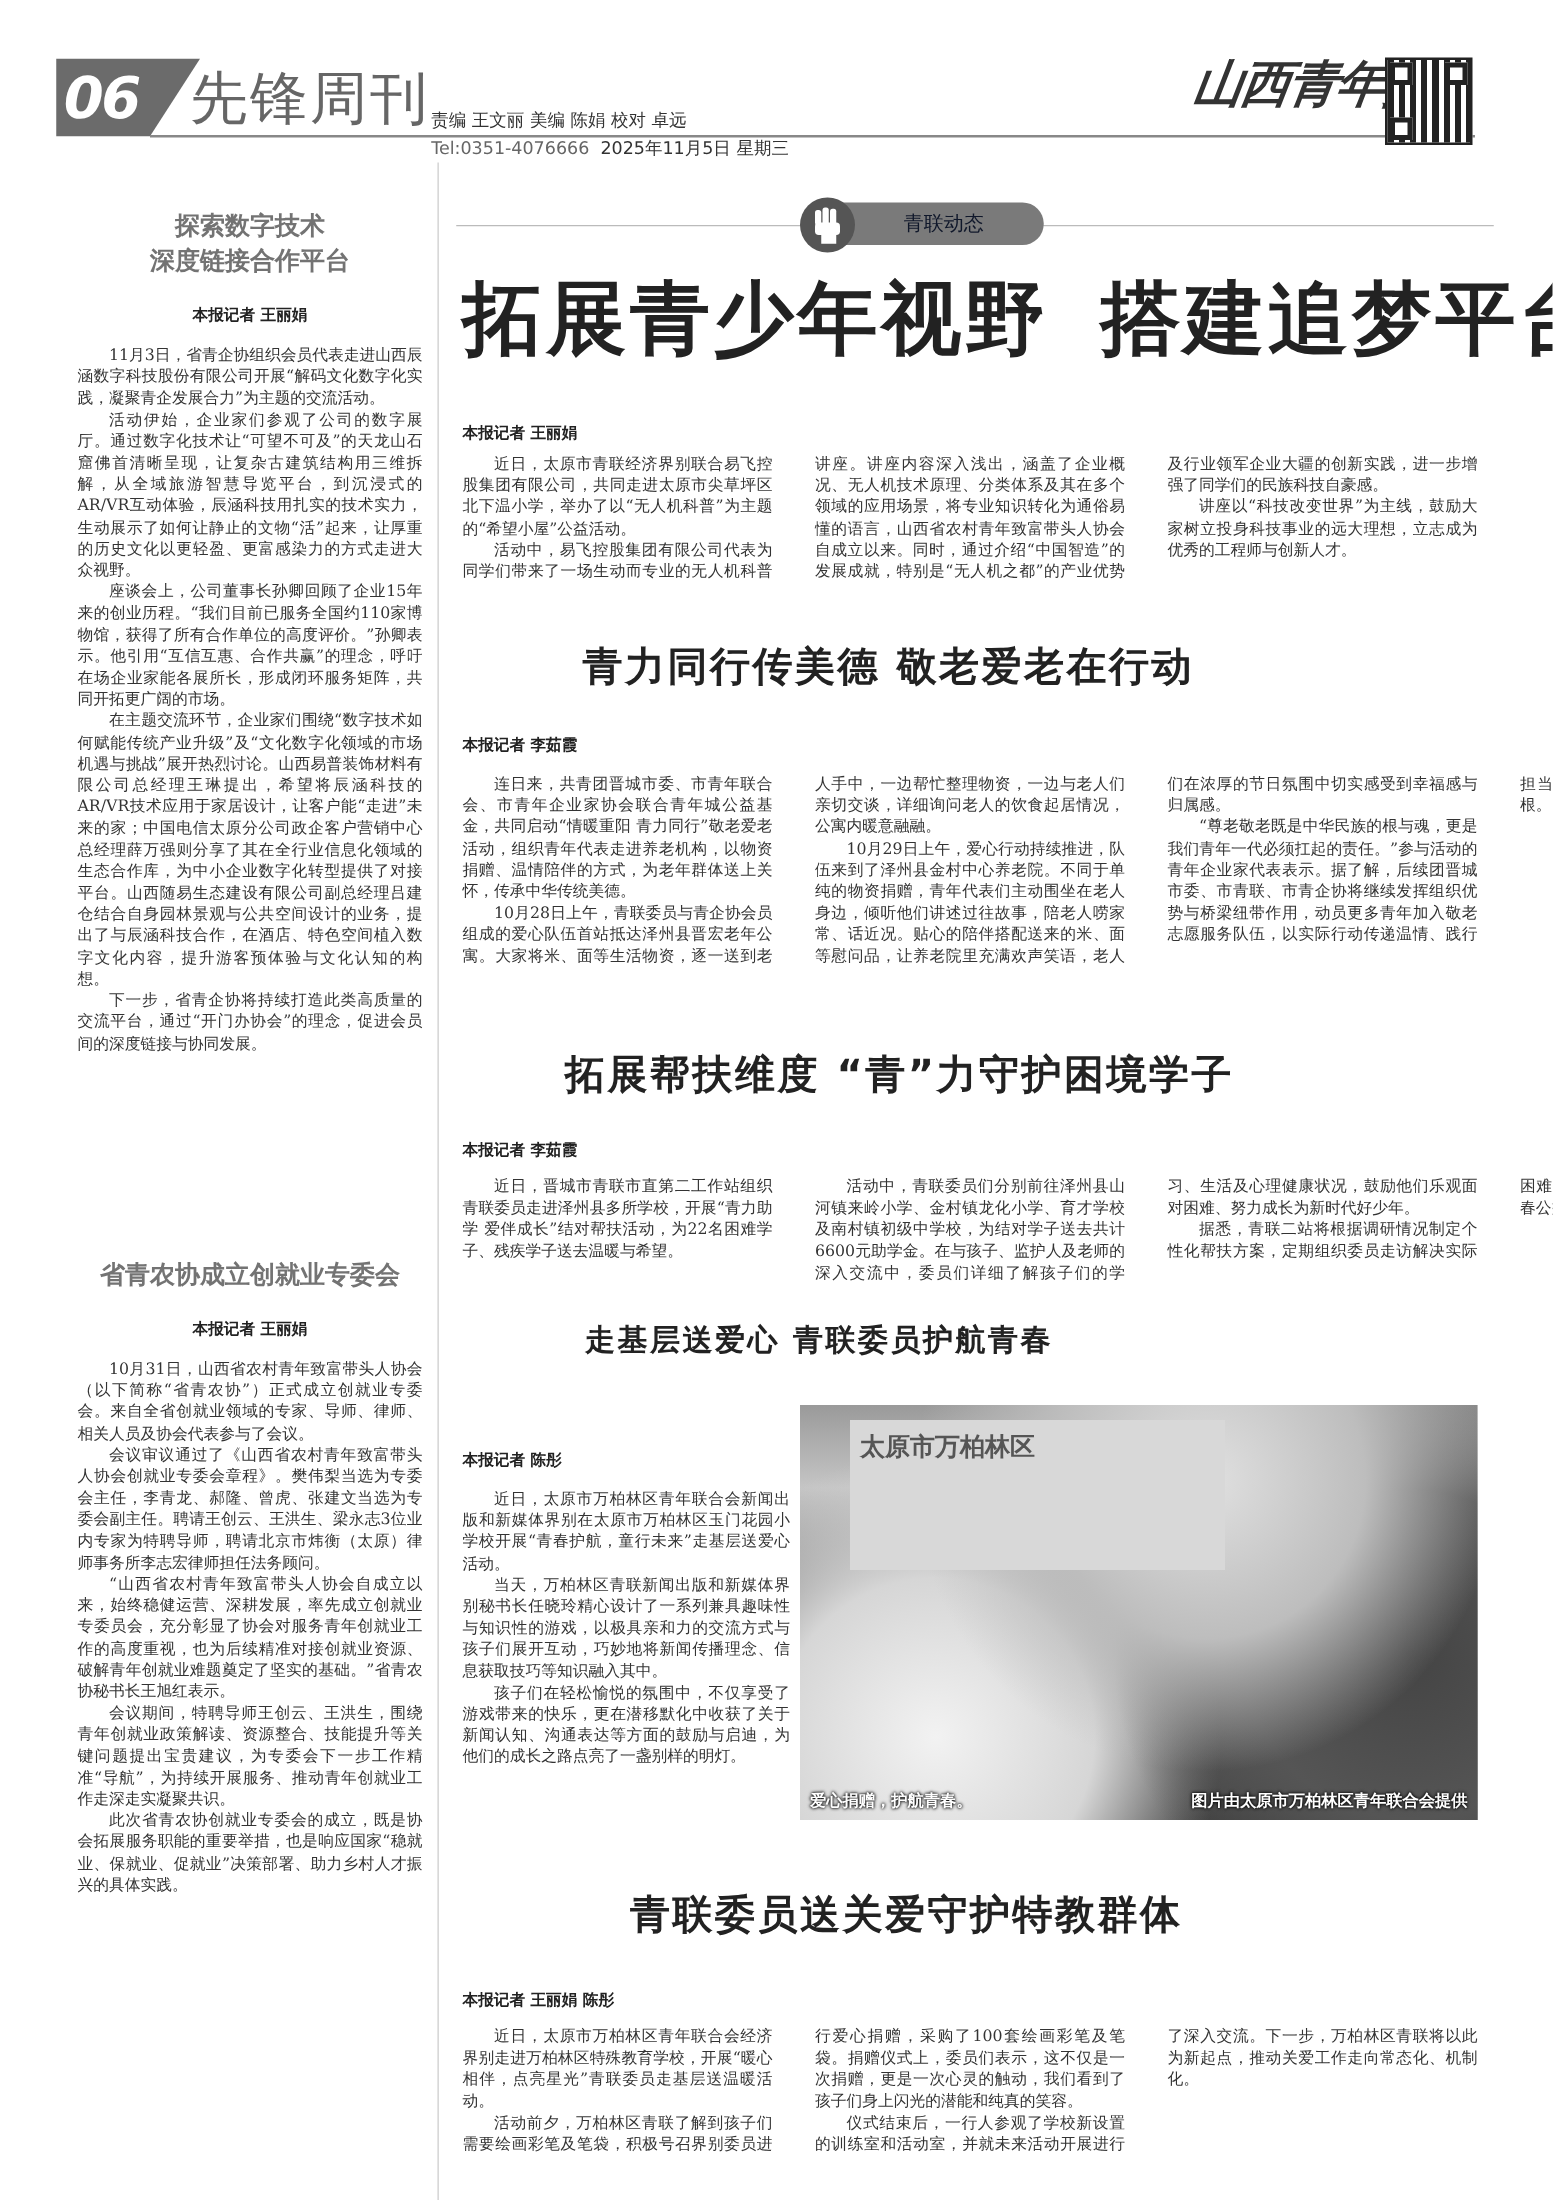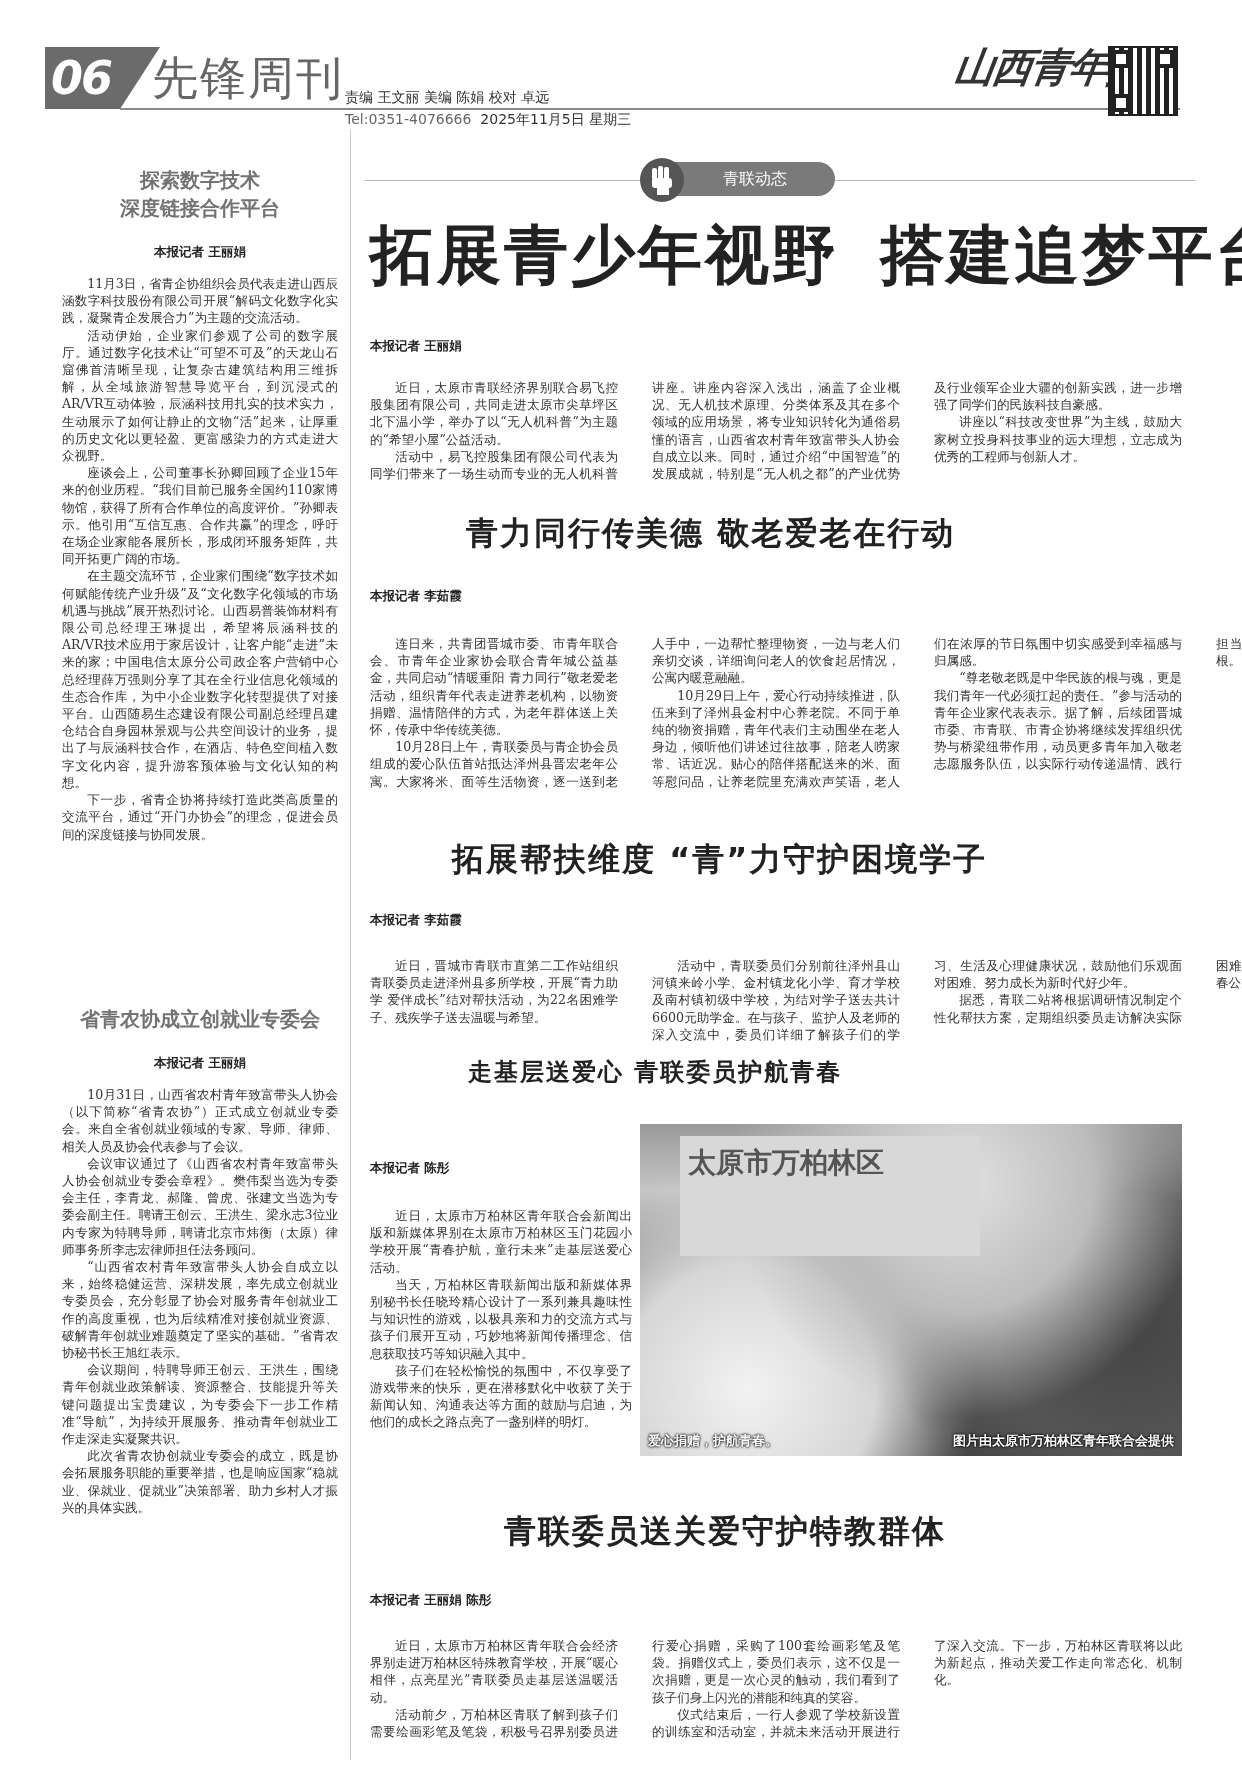--- a/index.html
+++ b/index.html
@@ -19,41 +19,41 @@
         font-family:"DejaVu Serif",serif;letter-spacing:-2px;transform:skewX(-8deg);}
   .qr{left:1108px;top:46px;width:70px;height:70px;background:
       repeating-linear-gradient(90deg,#222 0 5px,#fff 5px 9px),#fff;
       background-blend-mode:normal;border:2px solid #222;box-sizing:border-box;}
   .qr::before,.qr::after{content:"";position:absolute;width:18px;height:18px;border:4px solid #222;background:#fff;box-sizing:border-box;}
   .qr::before{left:2px;top:2px;}
   .qr::after{right:2px;top:2px;}
   .qr-inner{position:absolute;left:2px;bottom:2px;width:18px;height:18px;border:4px solid #222;background:#fff;box-sizing:border-box;}
   .col-divider{left:350px;top:130px;width:1px;height:1630px;background:#ccc;}
   
-  .section-tag{left:640px;top:162px;width:180px;height:34px;background:#7a7a7a;color:#ffffff;
+  .section-tag{left:640px;top:162px;width:180px;height:34px;background:#7a7a7a;color:#0f172a;
                border-radius:17px;font-family:"DejaVu Sans",sans-serif;font-size:16px;text-align:center;line-height:34px;}
   .fist{left:640px;top:158px;width:44px;height:44px;border-radius:50%;background:#555;}
   .fist svg{position:absolute;left:8px;top:6px;}
   .section-line{left:365px;top:180px;width:830px;height:1px;background:#bbb;}
   
   .headline{font-family:"DejaVu Sans","Liberation Sans",sans-serif;font-weight:bold;color:#222;white-space:nowrap;}
   .side-title{font-family:"DejaVu Sans",sans-serif;font-weight:bold;font-size:20px;text-align:center;line-height:28px;color:#737373;}
   .byline{font-family:"DejaVu Sans",sans-serif;font-weight:bold;font-size:12.5px;color:#222;text-align:center;}
-  .body-text{font-size:12.6px;line-height:17.2px;color:#333;text-align:justify;margin-top:17px;}
+  .body-text{font-size:12.6px;line-height:17.2px;color:#333;text-align:justify;}
   .body-text p{margin:0;text-indent:2em;}
   .col3{column-count:3;column-gap:34px;}
   
   .photo{left:640px;top:1124px;width:542px;height:332px;background:
         radial-gradient(circle at 60% 18%,#e0e0e0 0,#bdbdbd 30%,transparent 55%),
         radial-gradient(circle at 90% 60%,#444 0,#555 25%,transparent 45%),
         radial-gradient(circle at 20% 80%,#f2f2f2 0,#d6d6d6 25%,transparent 45%),
         linear-gradient(180deg,#9a9a9a 0%,#c5c5c5 20%,#7a7a7a 45%,#5a5a5a 70%,#3e3e3e 100%);
         overflow:hidden;}
   .photo-banner{position:absolute;left:40px;top:12px;width:300px;height:120px;background:#d8d8d8;
-        font-family:"DejaVu Sans",sans-serif;font-weight:bold;color:#555;font-size:28px;padding:8px;box-sizing:border-box;}
+        font-family:"DejaVu Sans",sans-serif;font-weight:bold;color:#555;font-size:20px;padding:8px;box-sizing:border-box;}
   .caption{position:absolute;bottom:6px;font-family:"DejaVu Sans",sans-serif;font-size:13px;color:#fff;
            text-shadow:0 0 2px #000,0 0 3px #000;font-weight:bold;}
 </style>
 </head>
 <body>
 
 <div class="abs page-num">06</div>
 <div class="abs page-tri"></div>
 <div class="abs header-line"></div>
 <div class="abs masthead" style="left:152px;">先锋周刊</div>

